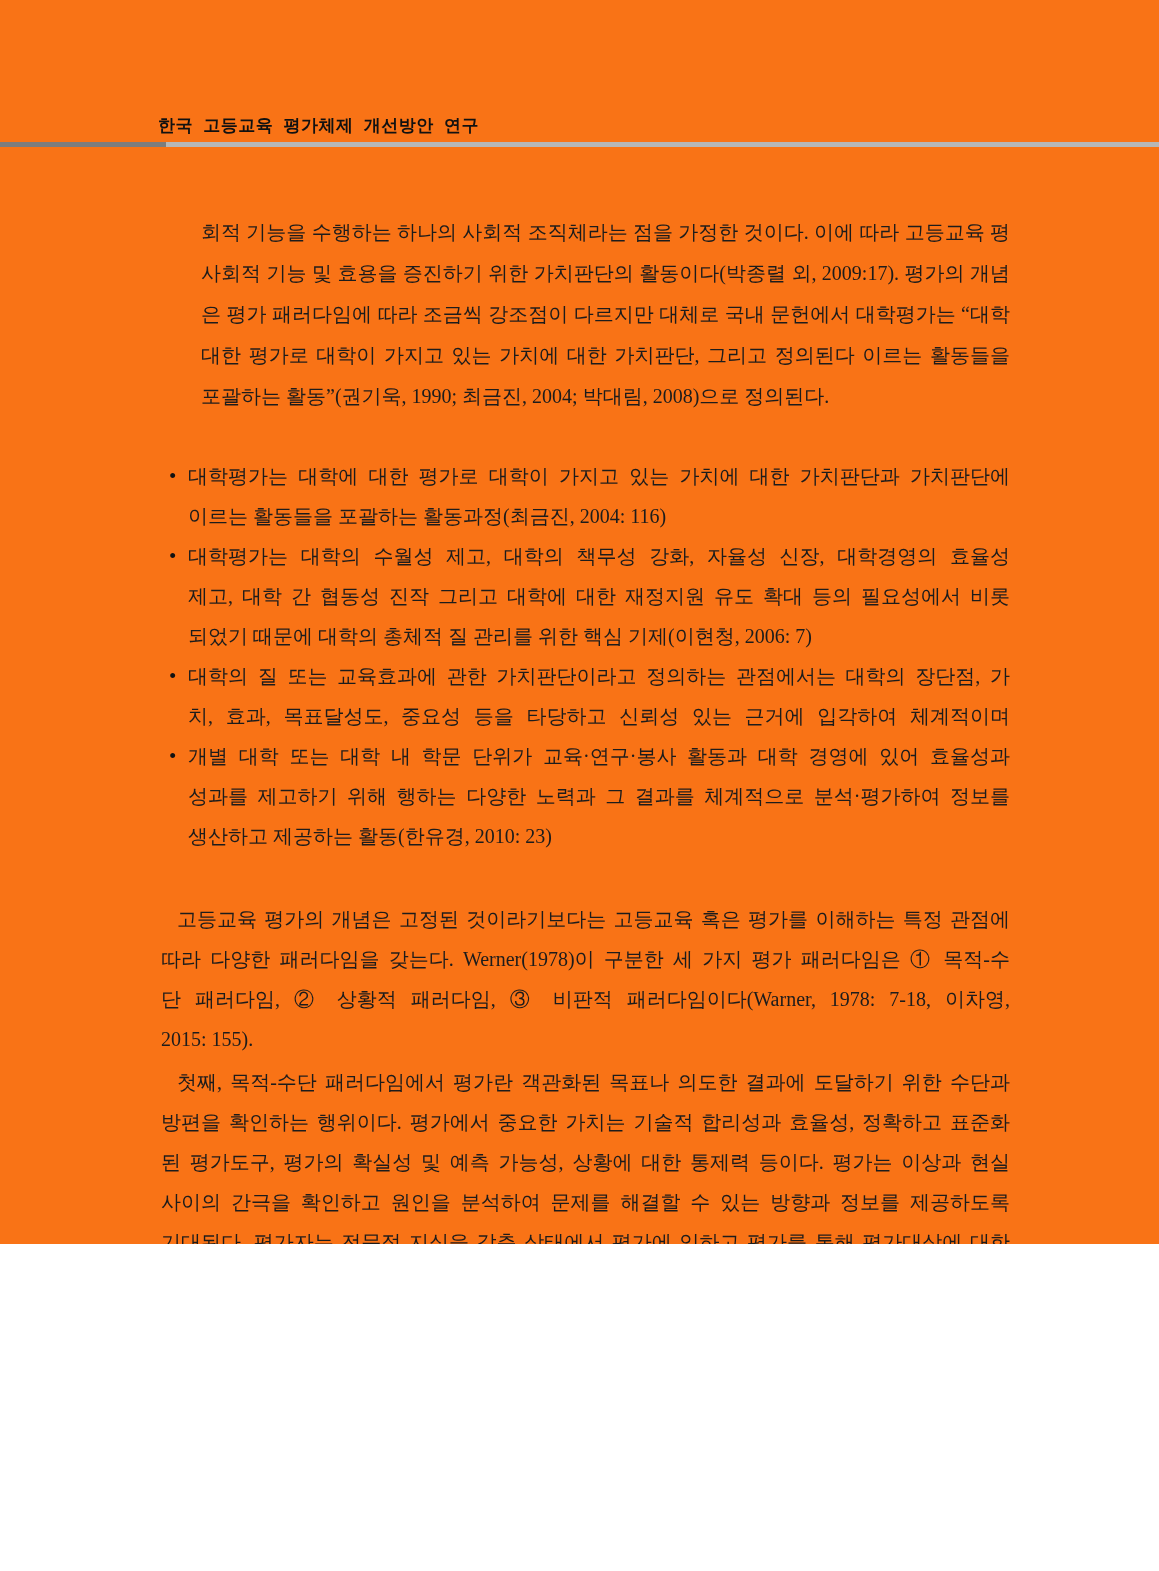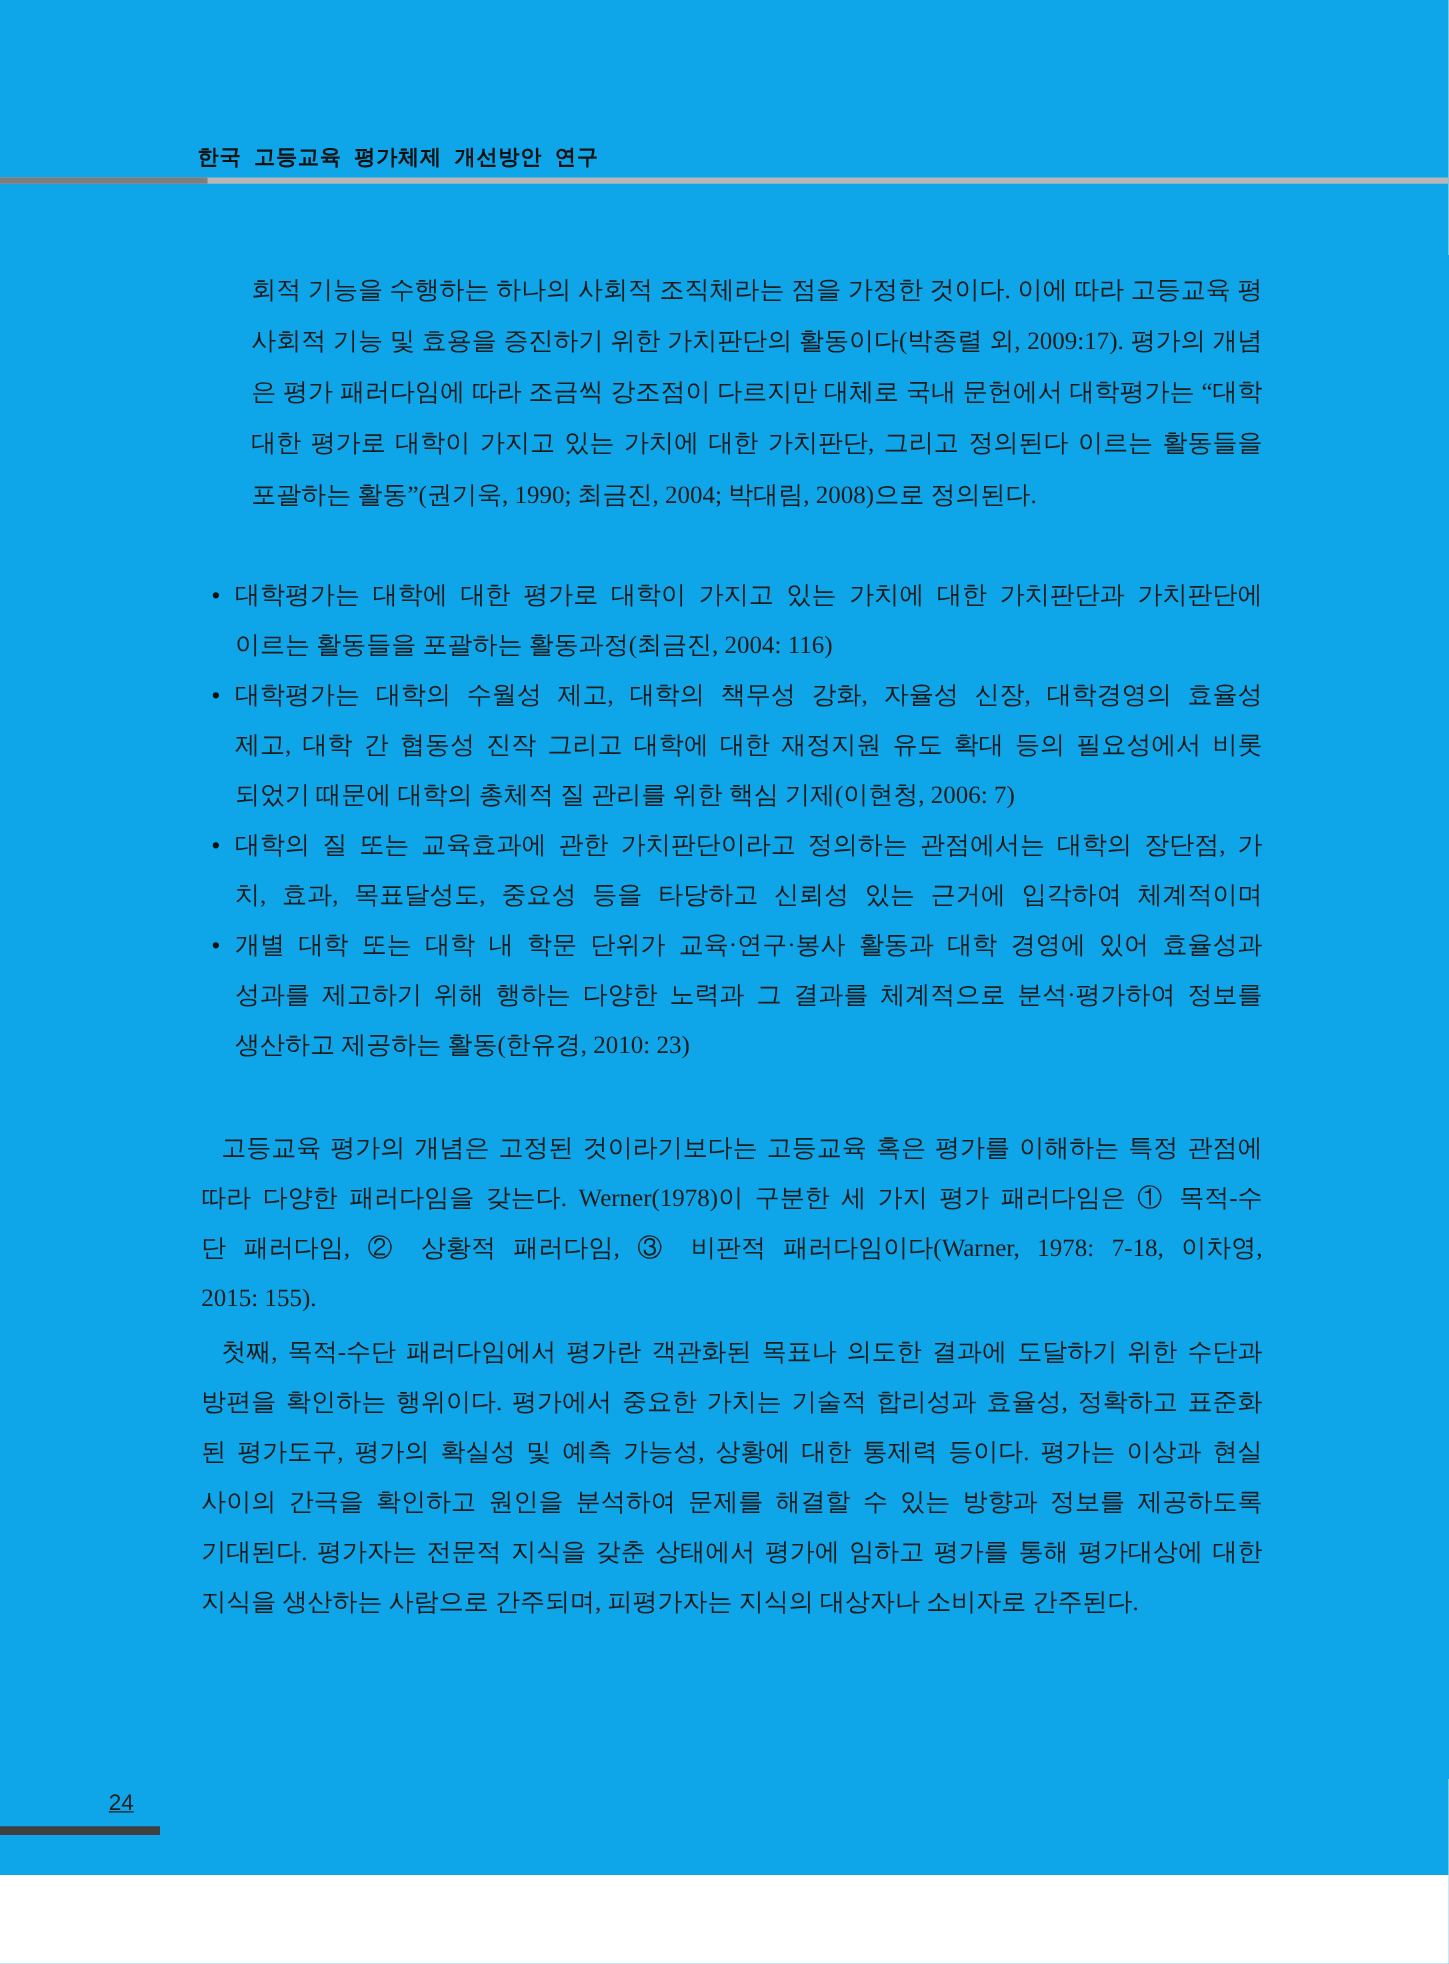--- a/index.html
+++ b/index.html
@@ -1,20 +1,20 @@
 <!DOCTYPE html>
 <html><head>
 <meta charset="utf-8">
 <style>
   html, body { margin: 0; padding: 0; background: #ffffff; }
   .page {
     position: relative;
     width: 1159px;
-    height: 1500px;
-    background: #0ea5e9;
+    height: 1244px;
+    background: #f97316;
     overflow: hidden;
     font-family: "Liberation Serif", "DejaVu Serif", serif;
     color: #1c1c1c;
   }
 
   
   .header-title {
     position: absolute;
     left: 158px;
     top: 114px;

